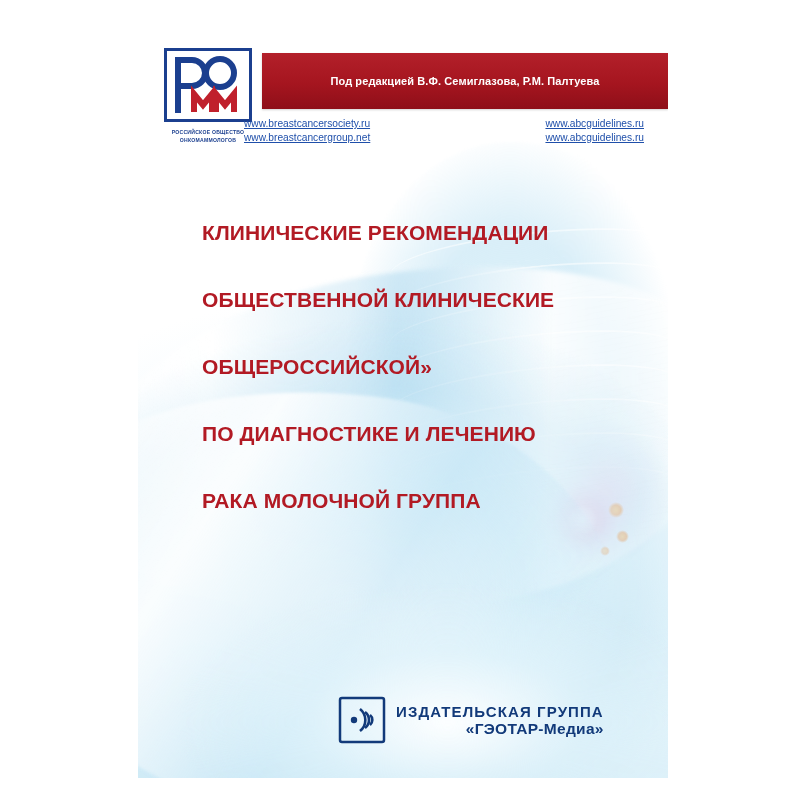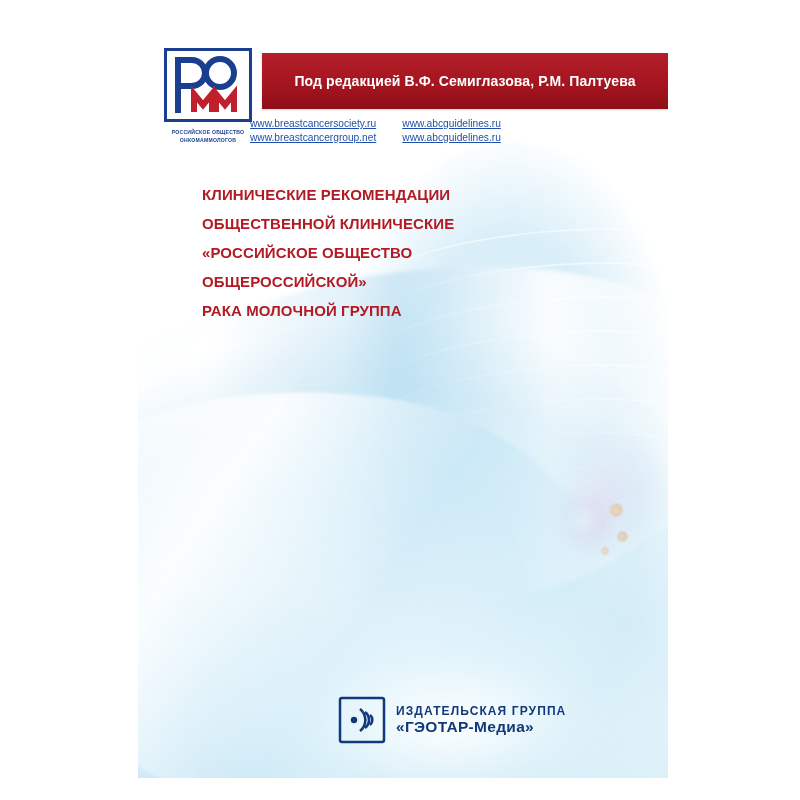--- a/index.html
+++ b/index.html
@@ -160,21 +160,21 @@
     width: 406px;
     height: 56px;
     background: linear-gradient(180deg, #b3202a 0%, #a5151f 55%, #8e0f19 100%);
     display: flex;
     align-items: center;
     justify-content: center;
     box-shadow: 0 1px 2px rgba(0,0,0,0.18);
   }
   .banner-text {
     color: #ffffff;
-    font-size: 14px;
+    font-size: 11px;
     font-weight: bold;
     letter-spacing: 0.1px;
     white-space: nowrap;
   }
 
   
   .logo {
     position: absolute;
     left: 22px;
     top: 26px;
@@ -191,74 +191,77 @@
     color: #1b3f8f;
     font-size: 5.1px;
     font-weight: bold;
     letter-spacing: 0.25px;
     line-height: 8px;
   }
 
   
   .links {
     position: absolute;
-    left: 112px;
+    left: 106px;
     top: 96px;
     width: 400px;
     display: flex;
     gap: 26px;
+    justify-content: space-between;
   }
   .links-col { display: flex; flex-direction: column; gap: 3px; }
   .link {
     color: #1f4faa;
     font-size: 10.2px;
     text-decoration: underline;
     white-space: nowrap;
   }
 
   
   .title {
     position: absolute;
     left: 64px;
     top: 158px;
     width: 430px;
   }
   .title-line {
     color: #b21a24;
-    font-size: 15px;
+    font-size: 21px;
     font-weight: bold;
     line-height: 29px;
     letter-spacing: 0.1px;
     white-space: nowrap;
+    margin-top: 38px;
   }
 
   
   .publisher {
     position: absolute;
     left: 200px;
     top: 668px;
     width: 300px;
     height: 60px;
     display: flex;
     align-items: center;
     gap: 10px;
   }
   .pub-mark { width: 48px; height: 48px; flex: none; }
   .pub-text { display: flex; flex-direction: column; justify-content: center; }
   .pub-line-1 {
     color: #123a7a;
-    font-size: 12px;
+    font-size: 15px;
     font-weight: bold;
     letter-spacing: 1.1px;
   }
   .pub-line-2 {
     color: #123a7a;
     font-size: 15.5px;
     font-weight: bold;
     letter-spacing: 0.3px;
+    text-align: right;
   }
 </style>
 </head>
 <body>
 
 <div id="page">
 
   <div id="cover">
 
     <div class="bg-base"></div>
@@ -310,22 +313,22 @@
       </div>
       <div class="links-col">
         <span class="link">www.abcguidelines.ru</span>
         <span class="link">www.abcguidelines.ru</span>
       </div>
     </div>
 
     <div class="title">
       <div class="title-line">КЛИНИЧЕСКИЕ РЕКОМЕНДАЦИИ</div>
       <div class="title-line">ОБЩЕСТВЕННОЙ КЛИНИЧЕСКИЕ</div>
-      <div class="title-line">«РОССИЙСКОЕ ОБЩЕСТВО</div>
       <div class="title-line">ОБЩЕРОССИЙСКОЙ»</div>
+      <div class="title-line">ПО ДИАГНОСТИКЕ И ЛЕЧЕНИЮ</div>
       <div class="title-line">РАКА МОЛОЧНОЙ ГРУППА</div>
     </div>
 
     <div class="publisher">
       <svg class="pub-mark" viewBox="0 0 48 48">
         <rect x="2" y="2" width="44" height="44" rx="2" fill="none" stroke="#123a7a" stroke-width="2.5"></rect>
         <circle cx="16" cy="24" r="3.2" fill="#123a7a"></circle>
         <path d="M22 13 a14 14 0 0 1 0 22" fill="none" stroke="#123a7a" stroke-width="2.6"></path>
         <path d="M27 16 a10 10 0 0 1 0 16" fill="none" stroke="#123a7a" stroke-width="2.6"></path>
         <path d="M32 19 a6.5 6.5 0 0 1 0 10" fill="none" stroke="#123a7a" stroke-width="2.6"></path>

